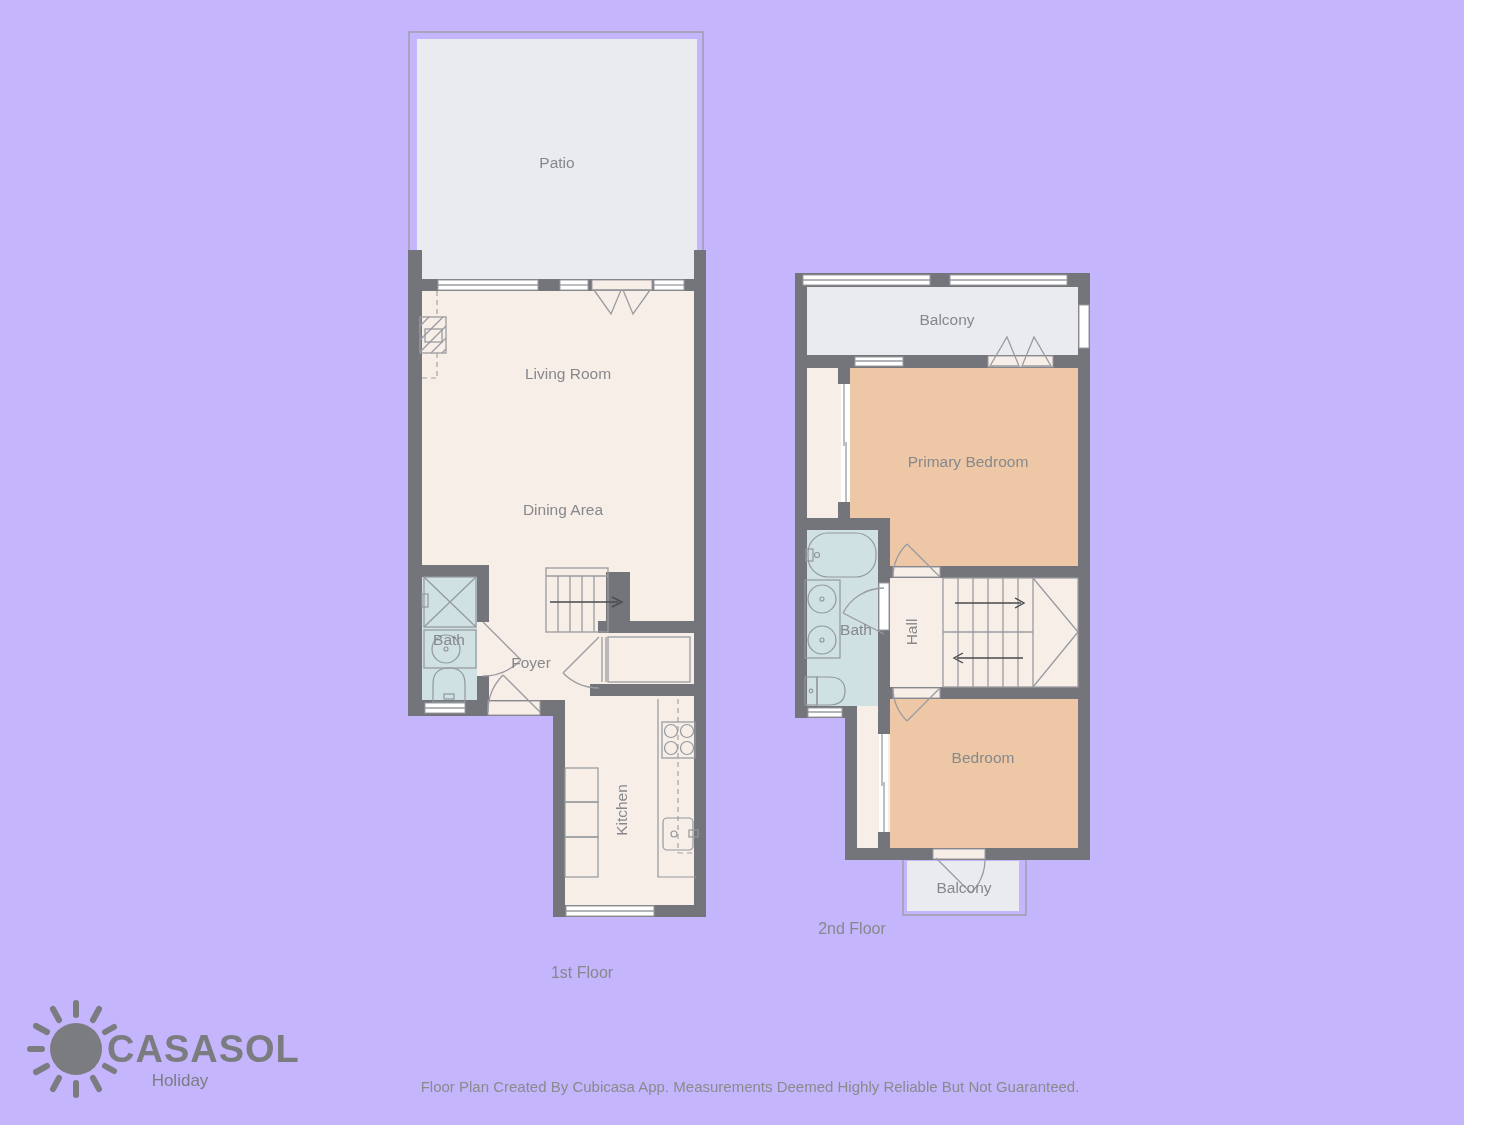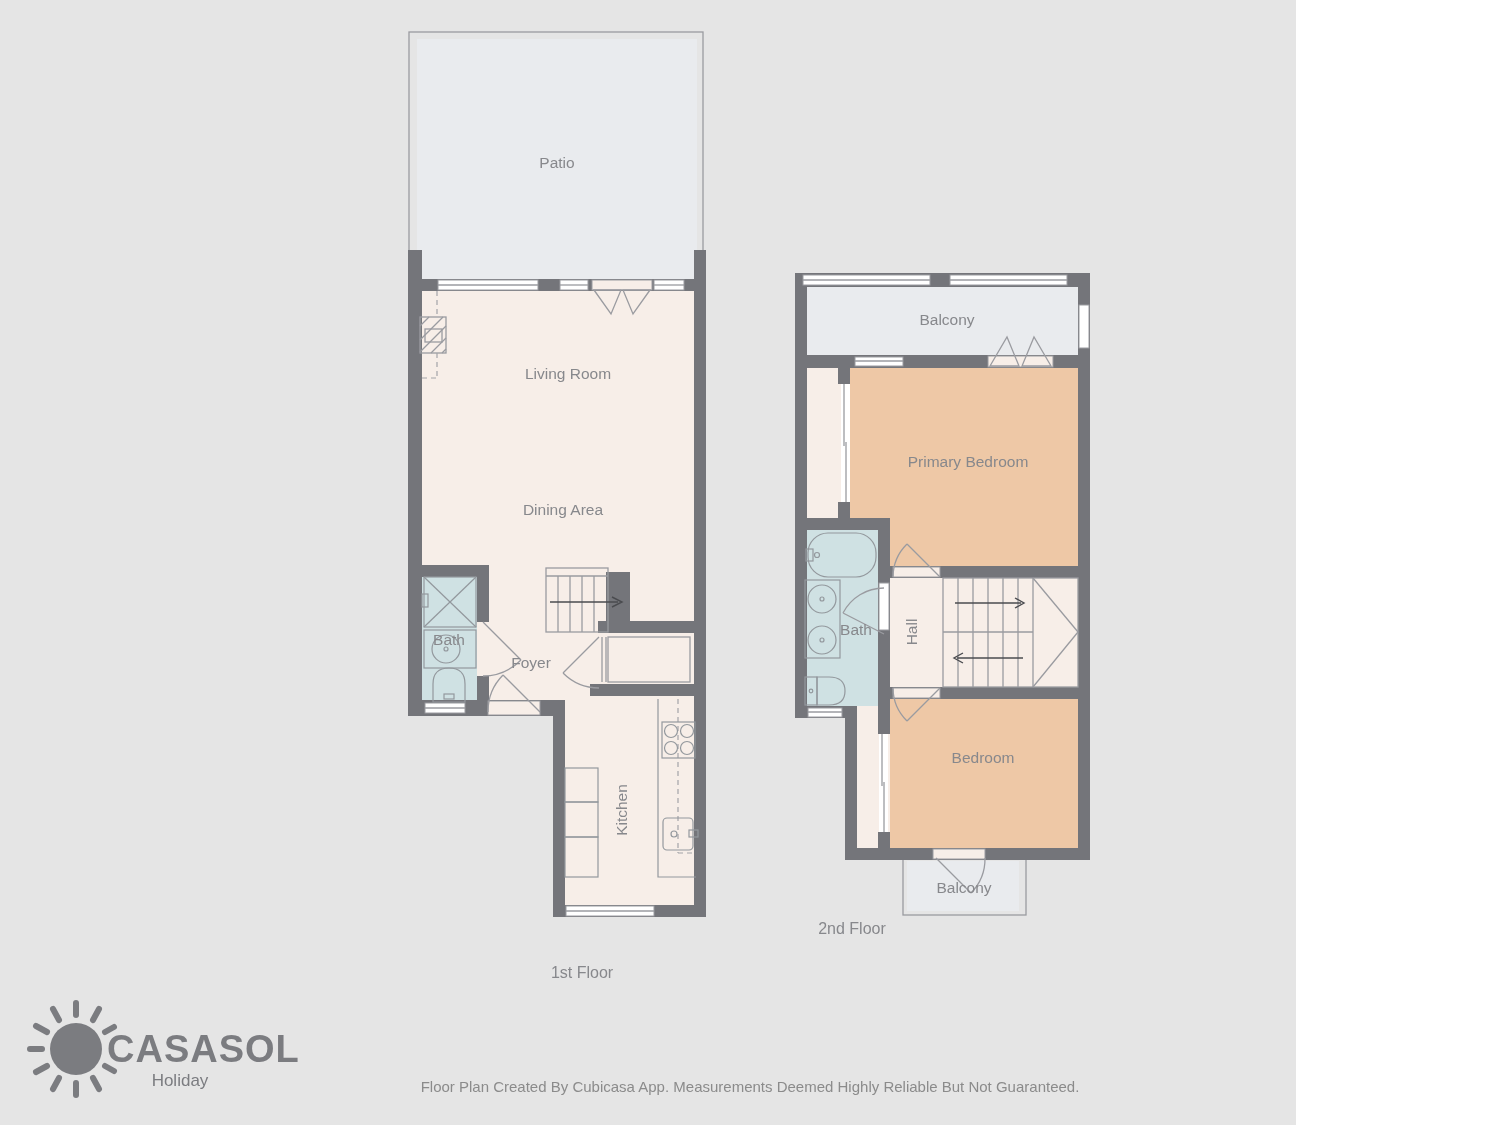--- a/index.html
+++ b/index.html
@@ -1,16 +1,16 @@
 <!DOCTYPE html>
 <html><head>
 <meta charset="utf-8">
 <style>
   html,body{margin:0;padding:0;background:#ffffff;}
-  .stage{position:relative;width:1296px;height:1125px;background:#e5e5e5;overflow:hidden;}
+  .stage{position:relative;width:1464px;height:1125px;background:#c4b5fd;overflow:hidden;}
   svg{position:absolute;left:0;top:0;}
   text{font-family:"Liberation Sans",sans-serif;font-size:15.5px;}
   .cap{font-size:16px;}
   .thin{fill:none;stroke:#9a9ba0;stroke-width:1.3;}
   .fix{fill:none;stroke:#93989d;stroke-width:1.2;}
   .sill{stroke:#9a9ba0;stroke-width:1;}
   .win{fill:#ffffff;stroke:#9a9ba0;stroke-width:1;}
   .dash{fill:none;stroke:#a3a4a8;stroke-width:1.2;stroke-dasharray:5 4;}
   .arrow{fill:none;stroke:#4a4b4f;stroke-width:1.4;}
   .brand{font-size:38px;font-weight:bold;letter-spacing:1px;}

